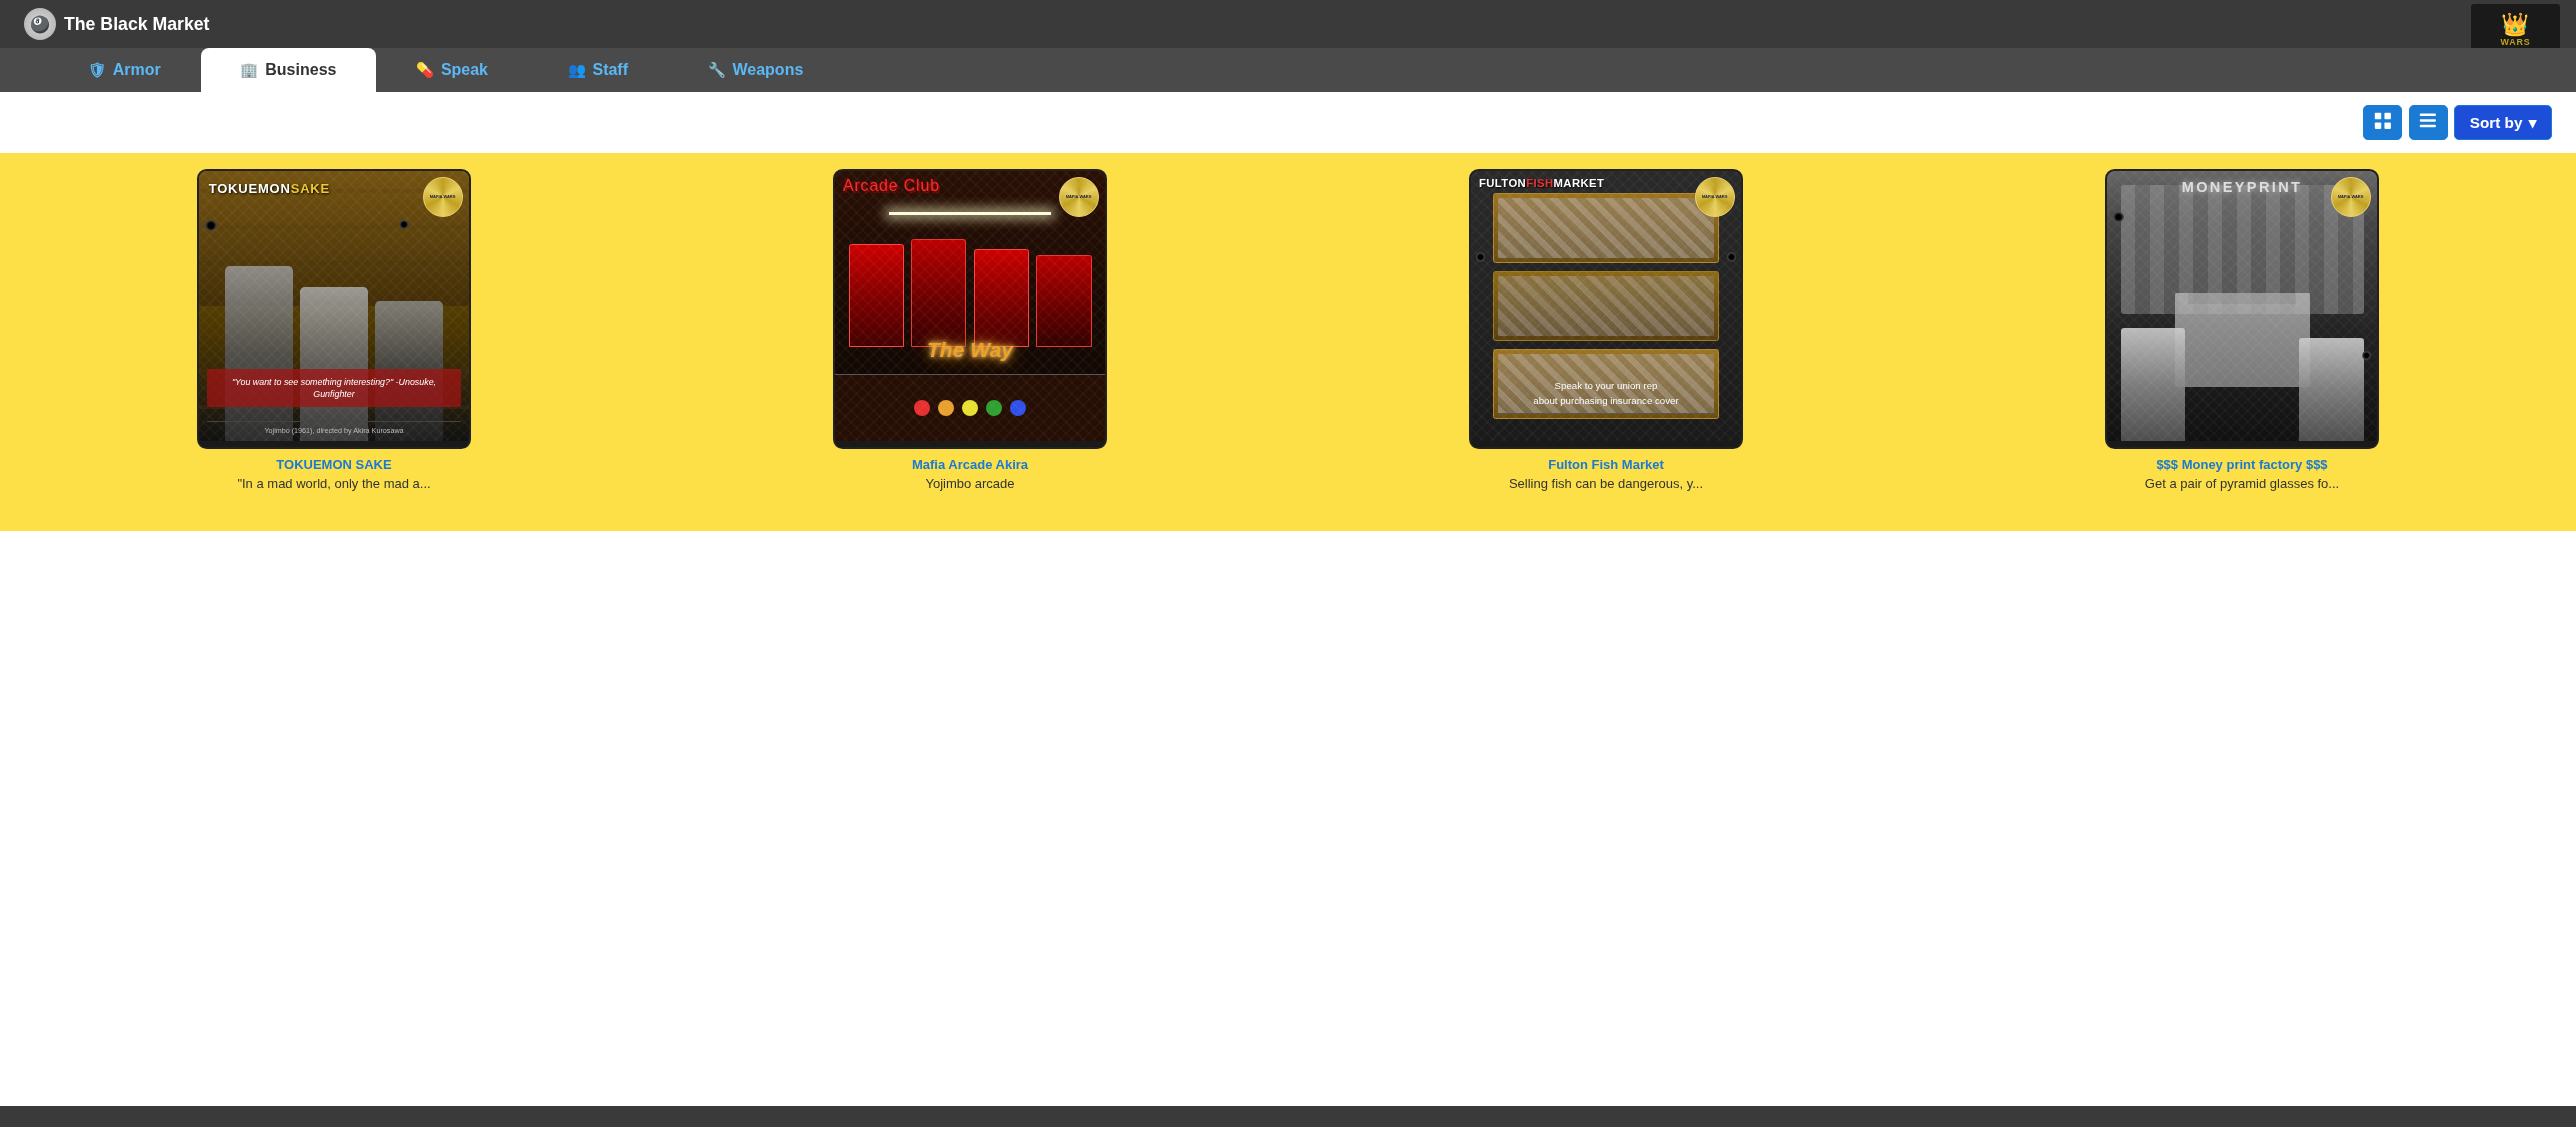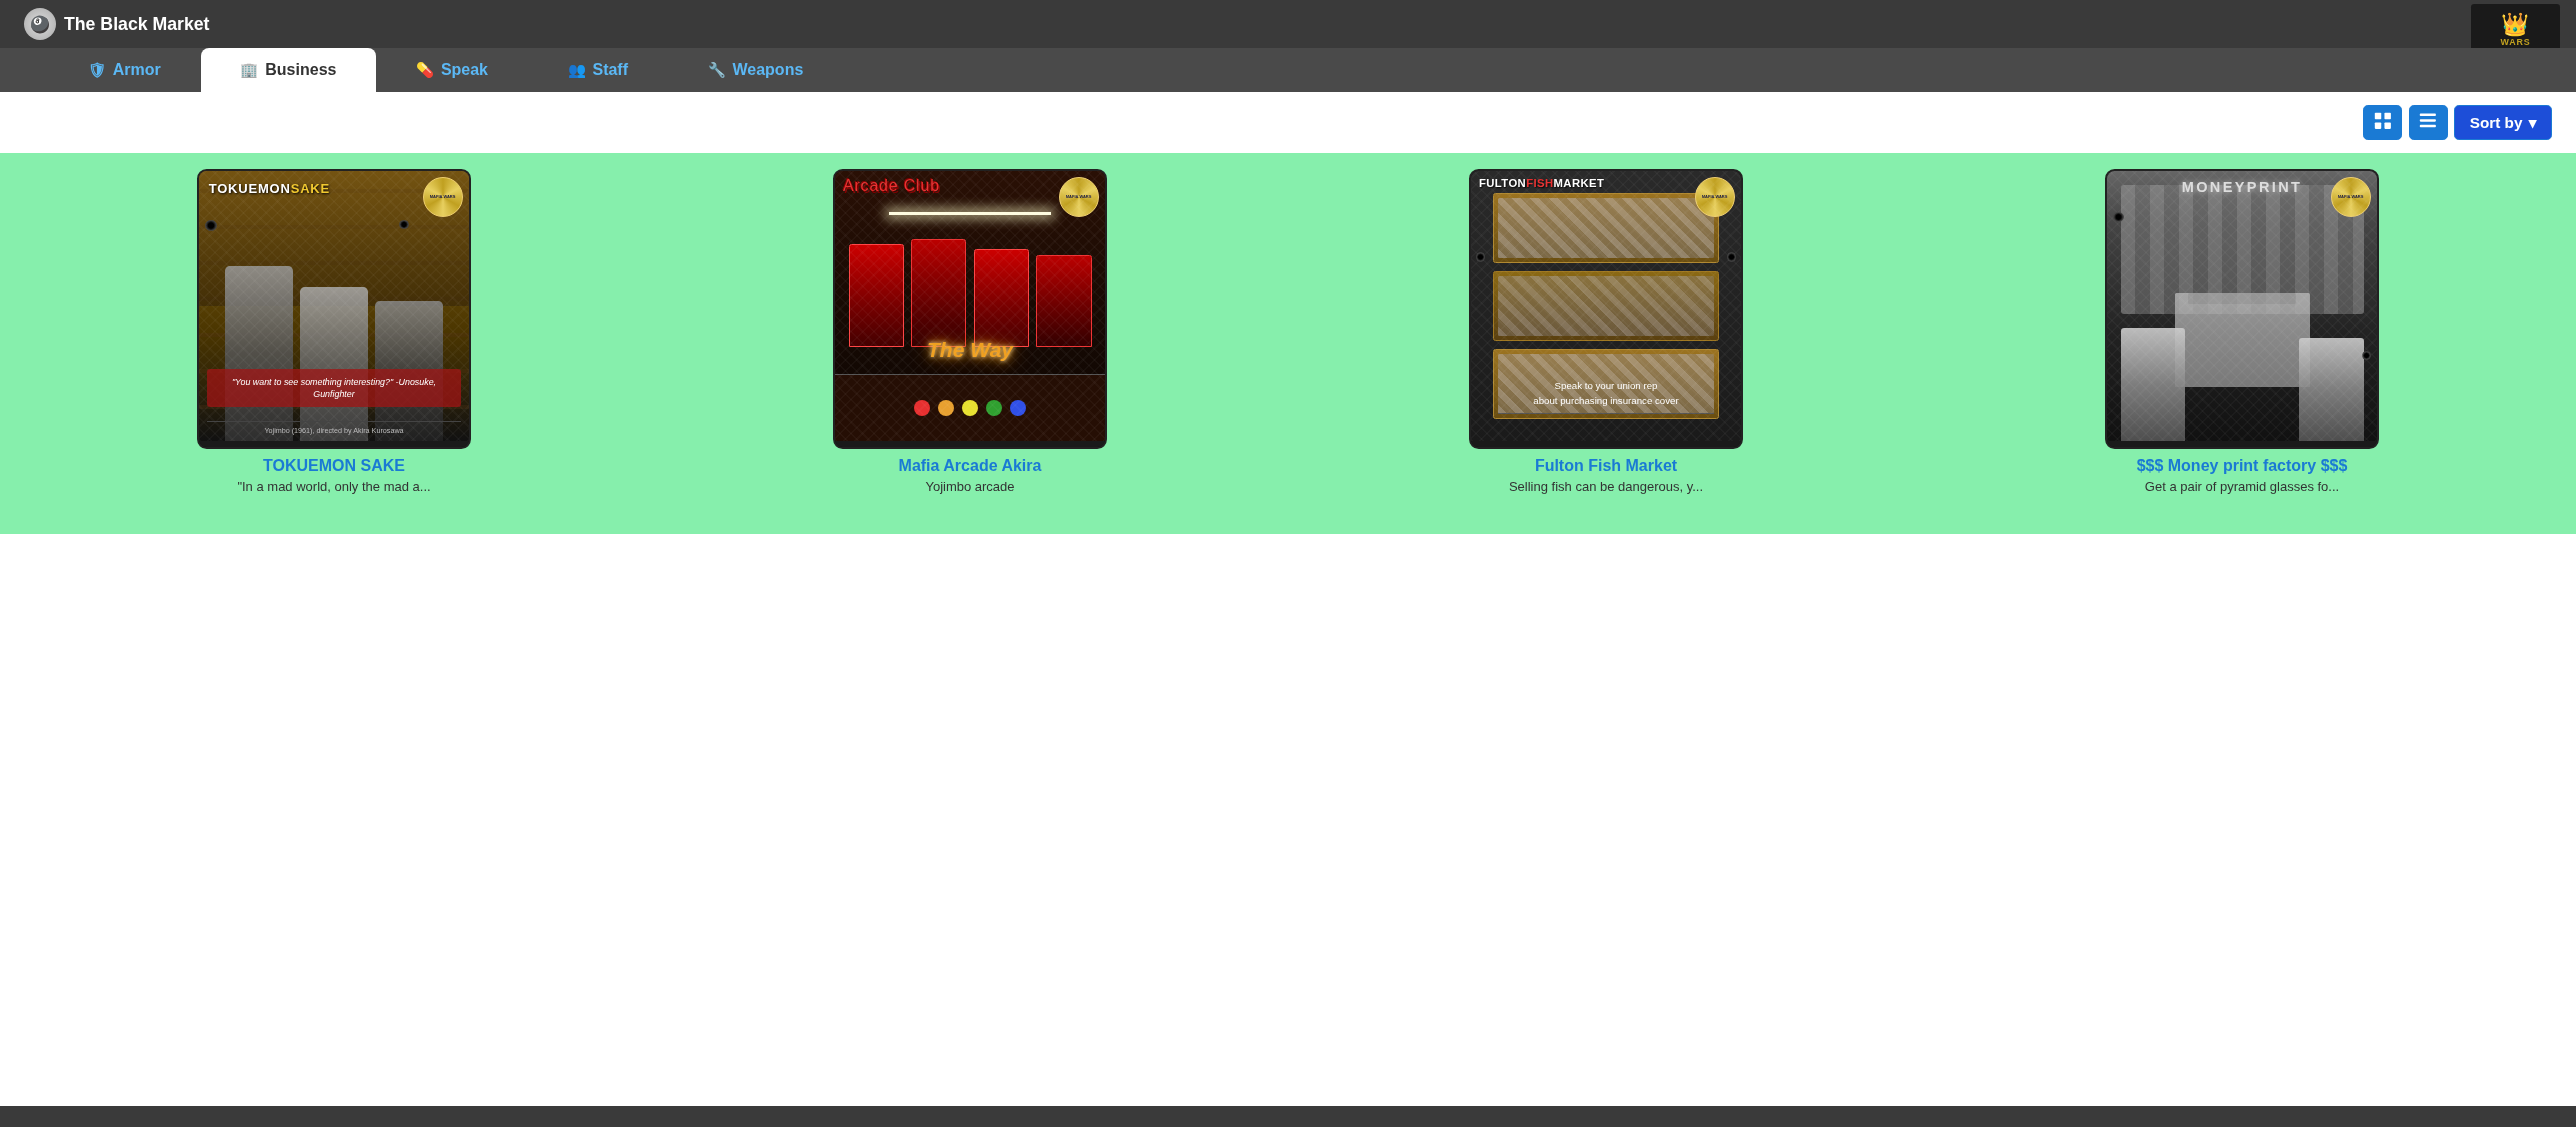--- a/index.html
+++ b/index.html
@@ -133,21 +133,21 @@
       align-items: center;
       gap: 6.4px;
     }
 
     
     .cards-grid {
       display: grid;
       grid-template-columns: repeat(4, 1fr);
       gap: 16px;
       padding: 8px 24px 24px;
-      background: #86efac;
+      background: #fde047;
     }
 
     .card-wrapper {
       display: flex;
       flex-direction: column;
       align-items: center;
       padding: 8px 12px 16px;
     }
 
     
@@ -220,21 +220,21 @@
           rgba(255,255,255,0.03) 1.6px,
           transparent 1.6px,
           transparent 8px
         );
       pointer-events: none;
     }
 
     
     .card-name {
       color: #1a7ad4;
-      font-size: 16px;
+      font-size: 13px;
       font-weight: 700;
       text-align: left;
       margin-top: 8px;
       cursor: pointer;
     }
     .card-description {
       color: #333;
       font-size: 13px;
       text-align: center;
       margin-top: 3.2px;

